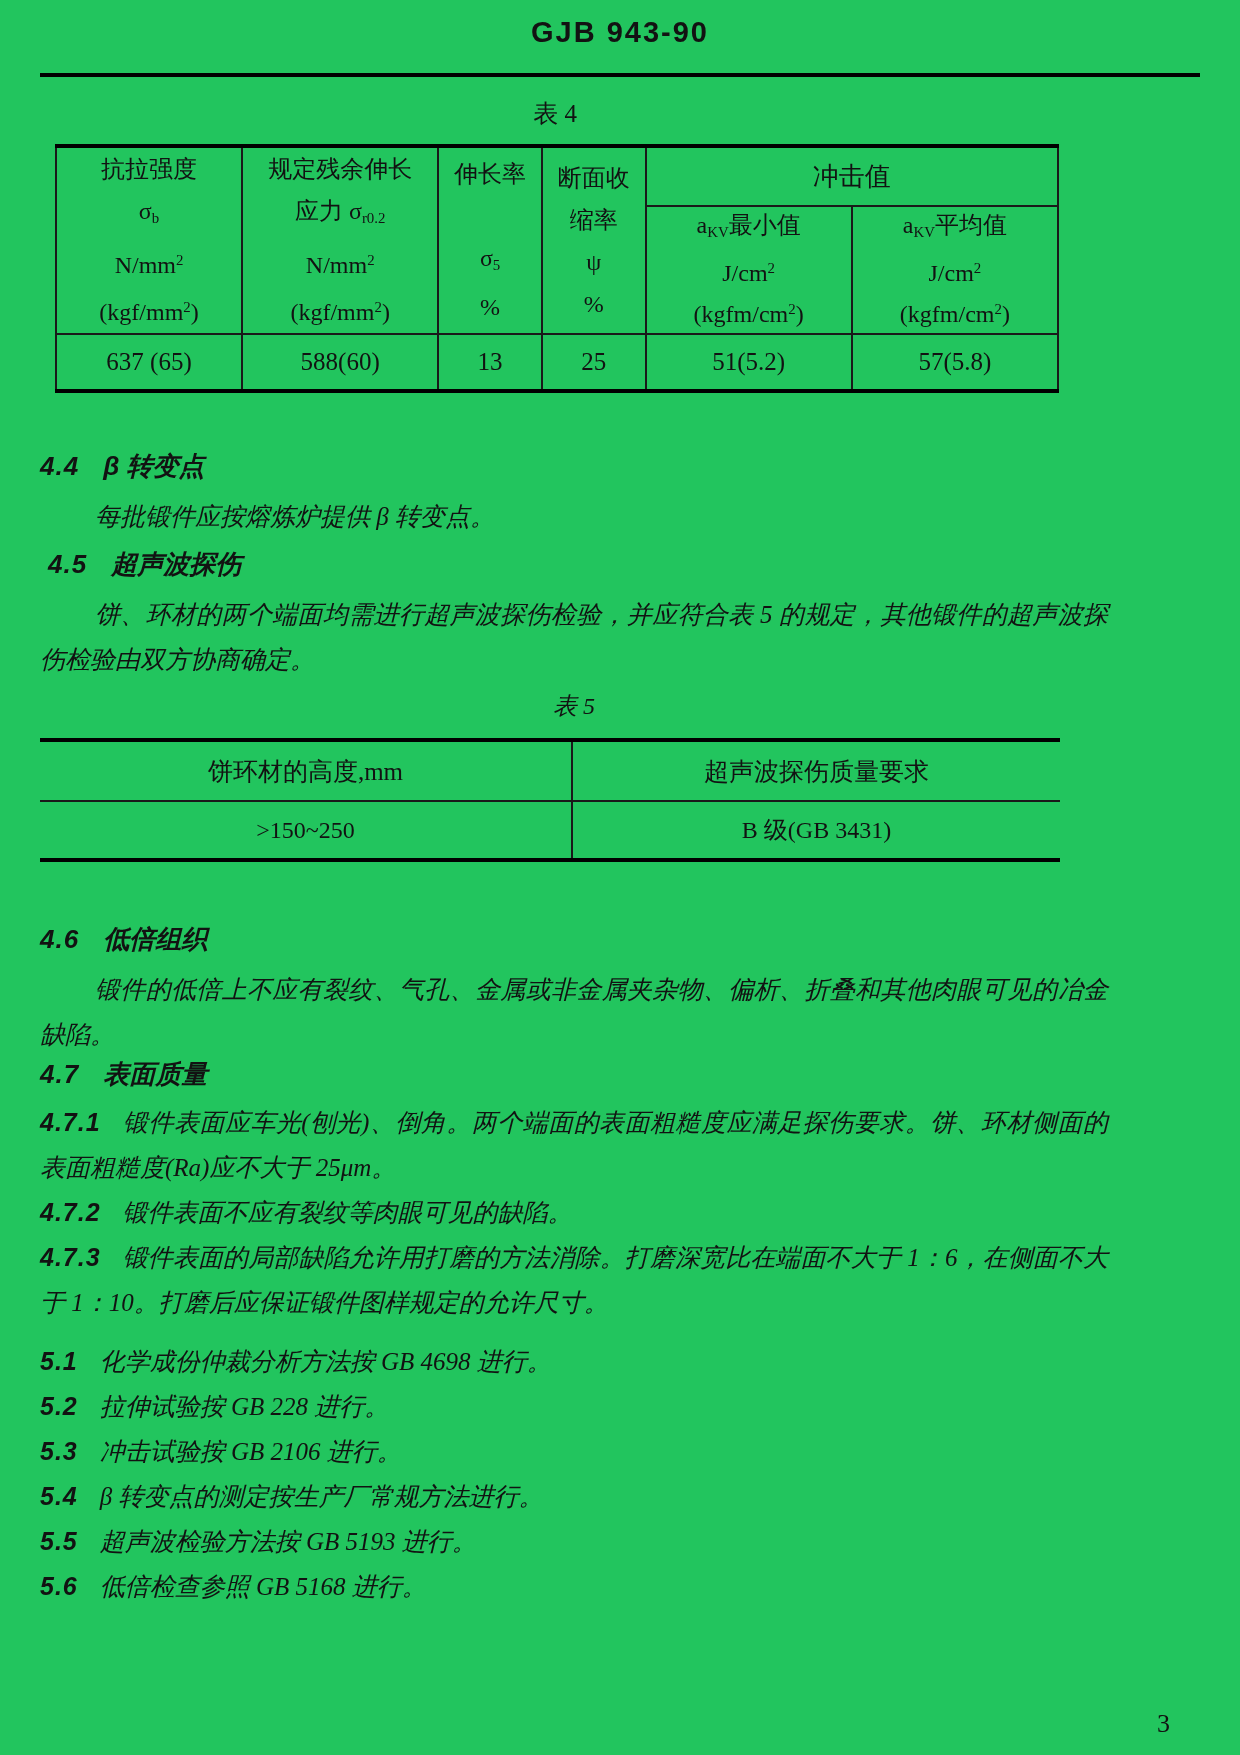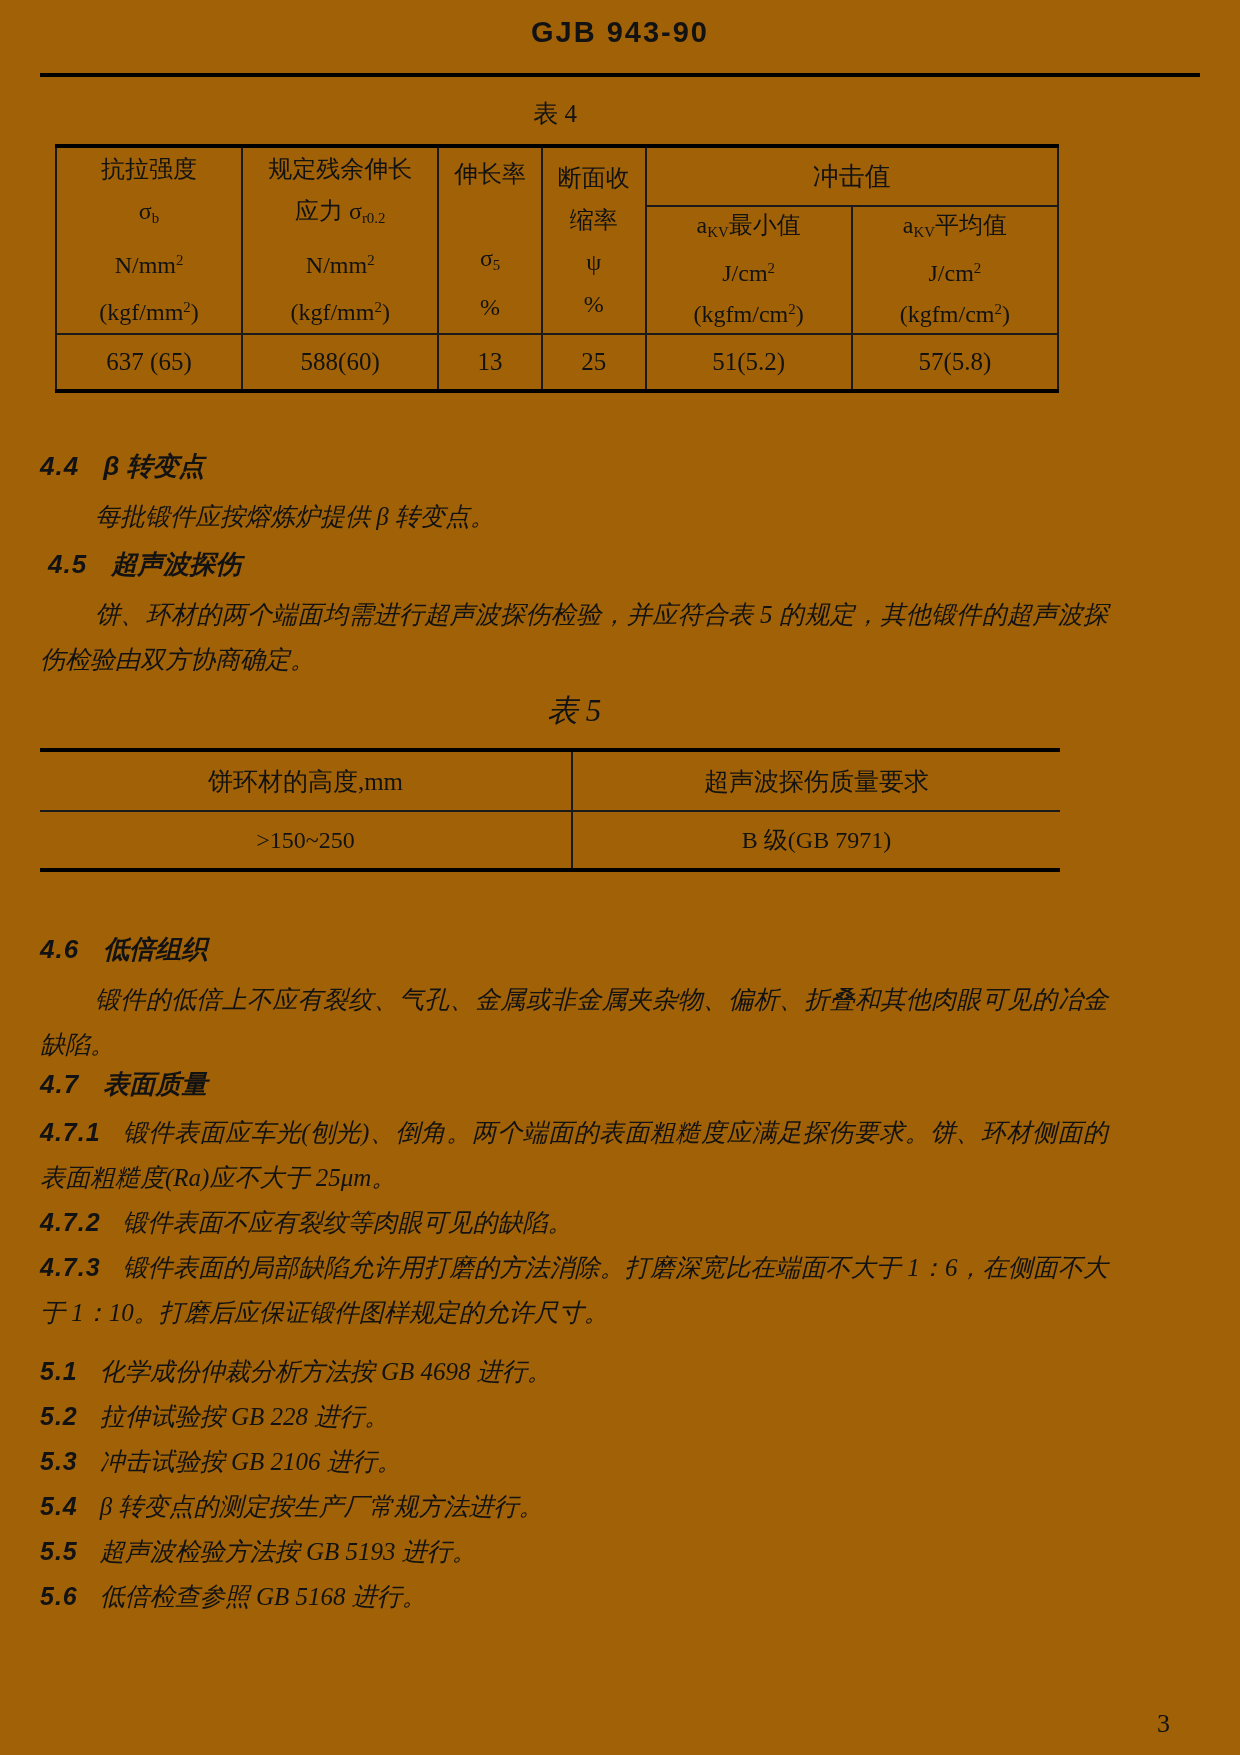--- a/index.html
+++ b/index.html
@@ -1,20 +1,20 @@
 <!DOCTYPE html>
 <html><head>
 <meta charset="utf-8">
 <style>
   html,body{margin:0;padding:0;background:#e8e8e4;}
   .page{
     position:relative;
     width:1240px;height:1755px;
     margin:0 auto;
-    background:#a16207;
+    background:#22c55e;
     color:#121212;
     font-family:"Liberation Serif","DejaVu Serif",serif;
     overflow:hidden;
   }
   .doc-number{
     padding-top:16px;
     text-align:center;
     font-family:"Liberation Sans","DejaVu Sans",sans-serif;
     font-weight:700;font-size:29px;letter-spacing:2px;
   }
@@ -43,21 +43,21 @@
     font-weight:700;font-size:26px;
   }
   .sec-h .num{margin-right:24px;letter-spacing:1px;}
   .para{margin:0;line-height:45px;text-align:justify;}
   .indent{text-indent:55px;}
   .pnum{
     font-family:"Liberation Sans","DejaVu Sans",sans-serif;
     font-weight:700;margin-right:22px;letter-spacing:1px;
   }
 
-  .t5caption{margin-top:8px;text-align:center;font-size:31px;}
+  .t5caption{margin-top:8px;text-align:center;font-size:24px;}
   .t5{margin:16px 0 0 40px;width:1020px;
       border-top:4px solid #000;border-bottom:4px solid #000;font-size:24px;}
   .t5 th,.t5 td{text-align:center;vertical-align:middle;font-weight:500;padding:0;}
   .t5 th{height:58px;border-bottom:2px solid #1a1a1a;font-size:25px;}
   .t5 td{height:56px;}
   .t5 tr.r1 td{border-bottom:3px solid #1a1a1a;}
   .t5 .c1{border-right:2px solid #1a1a1a;}
 
   .mt-s44{margin-top:56px;}
   .mt-p44{margin-top:10px;}
@@ -167,21 +167,21 @@
       </colgroup>
     <thead>
       <tr>
         <th class="c1">饼环材的高度,mm</th>
         <th>超声波探伤质量要求</th>
       </tr>
     </thead>
     <tbody>
       <tr>
         <td class="c1">&gt;150~250</td>
-        <td>B 级(GB 7971)</td>
+        <td>B 级(GB 3431)</td>
       </tr>
     </tbody>
   </table>
 
   <div class="content">
 
     <div class="sec-h mt-s46">
       <span class="num">4.6</span><span>低倍组织</span>
     </div>
     <p class="para indent mt-p46">锻件的低倍上不应有裂纹、气孔、金属或非金属夹杂物、偏析、折叠和其他肉眼可见的冶金缺陷。</p>

